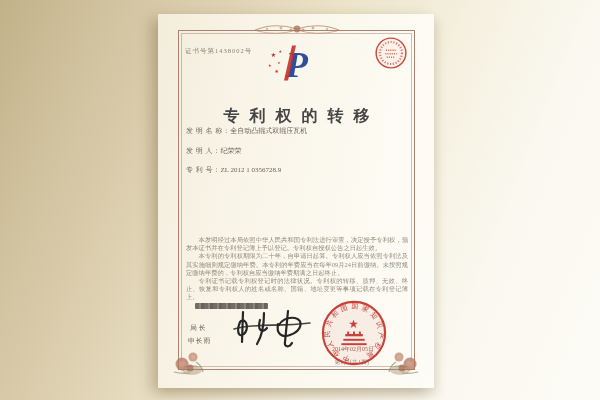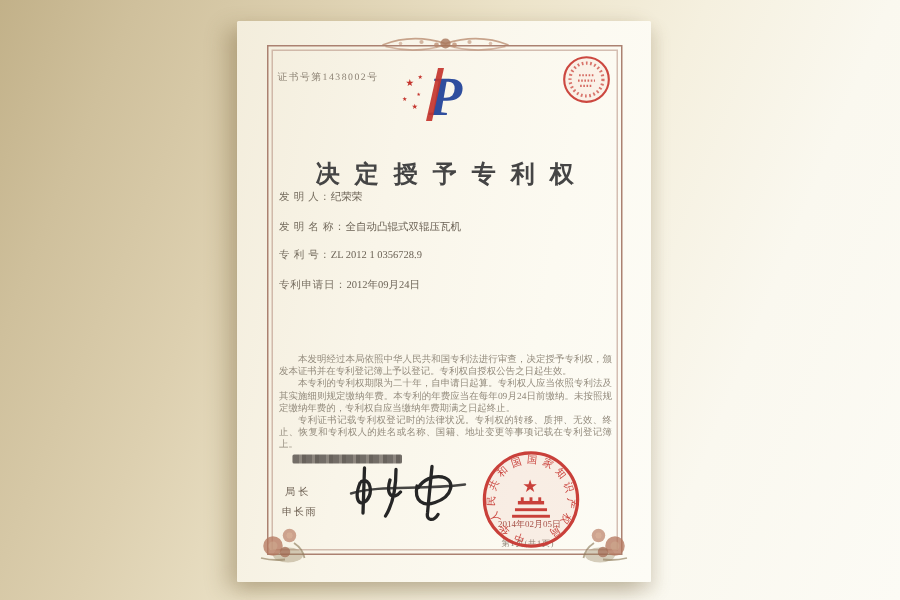--- a/index.html
+++ b/index.html
@@ -96,34 +96,31 @@
     </svg>
 
     <svg class="seal-top" viewBox="0 0 48 48">
       <circle cx="24" cy="24" r="21" fill="rgba(210,70,60,.05)" stroke="#cc4840" stroke-width="2"></circle>
       <circle cx="24" cy="24" r="15.5" fill="none" stroke="#cc4840" stroke-width="3" stroke-dasharray="1.6 2.4" opacity=".75"></circle>
       <line x1="17" y1="20" x2="31" y2="20" stroke="#cc4840" stroke-width="2" stroke-dasharray="1.5 1.5" opacity=".8"></line>
       <line x1="16" y1="25" x2="32" y2="25" stroke="#cc4840" stroke-width="2" stroke-dasharray="1.5 1.5" opacity=".8"></line>
       <line x1="18" y1="30" x2="30" y2="30" stroke="#cc4840" stroke-width="2" stroke-dasharray="1.5 1.5" opacity=".8"></line>
     </svg>
 
-    <div class="title">决定授予专利权</div>
+    <div class="title">专利权的转移</div>
 
     <div class="fields">
+      <div class="field-row">
+        <span class="lbl">发 明 名 称：</span><span class="val">全自动凸辊式双辊压瓦机</span>
+      </div>
       <div class="field-row">
         <span class="lbl">发 明 人：</span><span class="val">纪荣荣</span>
       </div>
       <div class="field-row">
-        <span class="lbl">发 明 名 称：</span><span class="val">全自动凸辊式双辊压瓦机</span>
-      </div>
-      <div class="field-row">
         <span class="lbl">专 利 号：</span><span class="val">ZL 2012 1 0356728.9</span>
-      </div>
-      <div class="field-row">
-        <span class="lbl">专利申请日：</span><span class="val">2012年09月24日</span>
       </div>
     </div>
 
     <div class="paras">
       <p>本发明经过本局依照中华人民共和国专利法进行审查，决定授予专利权，颁发本证书并在专利登记簿上予以登记。专利权自授权公告之日起生效。</p>
       <p>本专利的专利权期限为二十年，自申请日起算。专利权人应当依照专利法及其实施细则规定缴纳年费。本专利的年费应当在每年09月24日前缴纳。未按照规定缴纳年费的，专利权自应当缴纳年费期满之日起终止。</p>
       <p>专利证书记载专利权登记时的法律状况。专利权的转移、质押、无效、终止、恢复和专利权人的姓名或名称、国籍、地址变更等事项记载在专利登记簿上。</p>
     </div>
 
     <div class="redacted"></div>

